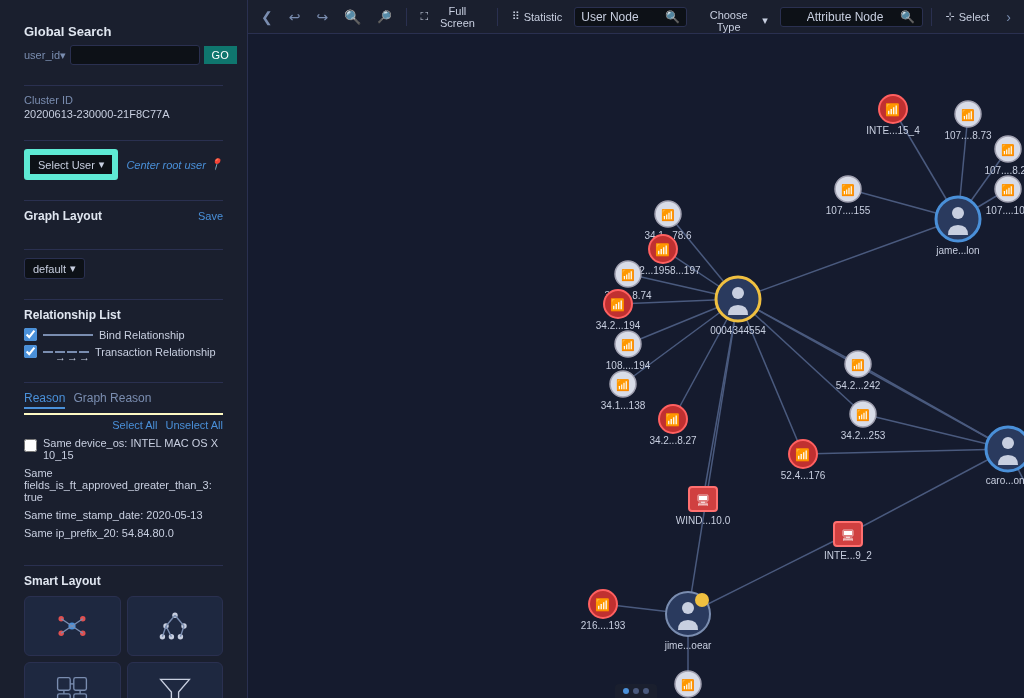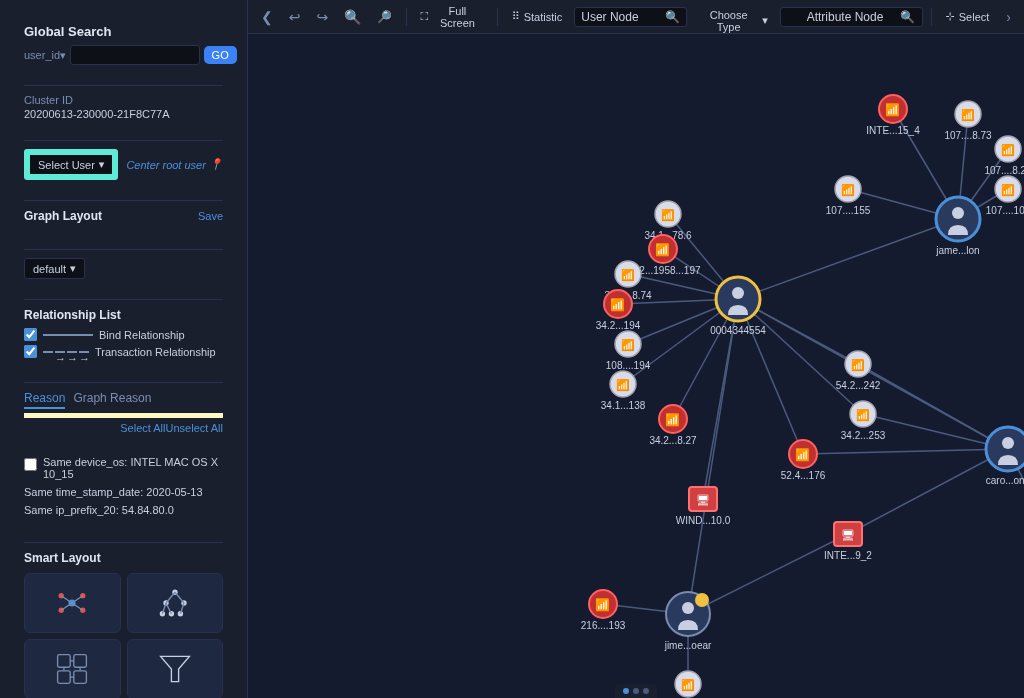--- a/index.html
+++ b/index.html
@@ -56,25 +56,25 @@
     .user-id-label {
       color: #7a8db0;
       font-size: 11px;
       display: flex;
       align-items: flex-start;
       gap: 0;
       cursor: pointer;
     }
 
     .go-btn {
-      background: #3b82f6;
+      background: #0f766e;
       color: #fff;
       border: none;
       padding: 3px 8px;
-      border-radius: 5px;
+      border-radius: 0;
       font-size: 11px;
       cursor: pointer;
     }
 
     .cluster-section { margin-bottom: 12px; }
     .cluster-label {
       color: #7a8db0;
       font-size: 11px;
       margin-bottom: 2px;
     }
@@ -192,39 +192,39 @@
       display: inline-block;
       width: 10px;
       height: 2px;
       background: #7a8db0;
     }
 
     .tabs-row {
       display: flex;
       gap: 8px;
       margin-bottom: 4px;
-      border-bottom: 5px solid #fef9c3;
+      border-bottom: 2px solid #fef9c3;
       padding-bottom: 4px;
     }
     .tab {
       color: #7a8db0;
       font-size: 12px;
       cursor: pointer;
       padding-bottom: 2px;
     }
     .tab.active {
       color: #4a90d9;
       border-bottom: 2px solid #4a90d9;
     }
 
     .select-actions {
       display: flex;
       justify-content: flex-end;
-      gap: 0;
-      margin-bottom: 22px;
+      gap: 8px;
+      margin-bottom: 6px;
     }
     .select-link {
       color: #4a90d9;
       font-size: 11px;
       cursor: pointer;
     }
 
     .reason-item {
       display: flex;
       align-items: flex-start;
@@ -525,20 +525,23 @@
       <span class="tab active">Reason</span>
       <span class="tab">Graph Reason</span>
     </div>
     <div class="select-actions">
       <span class="select-link">Select All</span>
       <span class="select-link">Unselect All</span>
     </div>
     <div class="reason-item">
       <input type="checkbox" style="">
       <span>Same device_os: INTEL MAC OS X 10_15</span>
+    </div>
+    <div class="reason-item">
+      <span>Same fields_is_ft_approved_greater_than_3: true</span>
     </div>
     <div class="reason-item">
       <span>Same time_stamp_date: 2020-05-13</span>
     </div>
     <div class="reason-item">
       <span>Same ip_prefix_20: 54.84.80.0</span>
     </div>
   </div>
 
   <hr class="divider">

